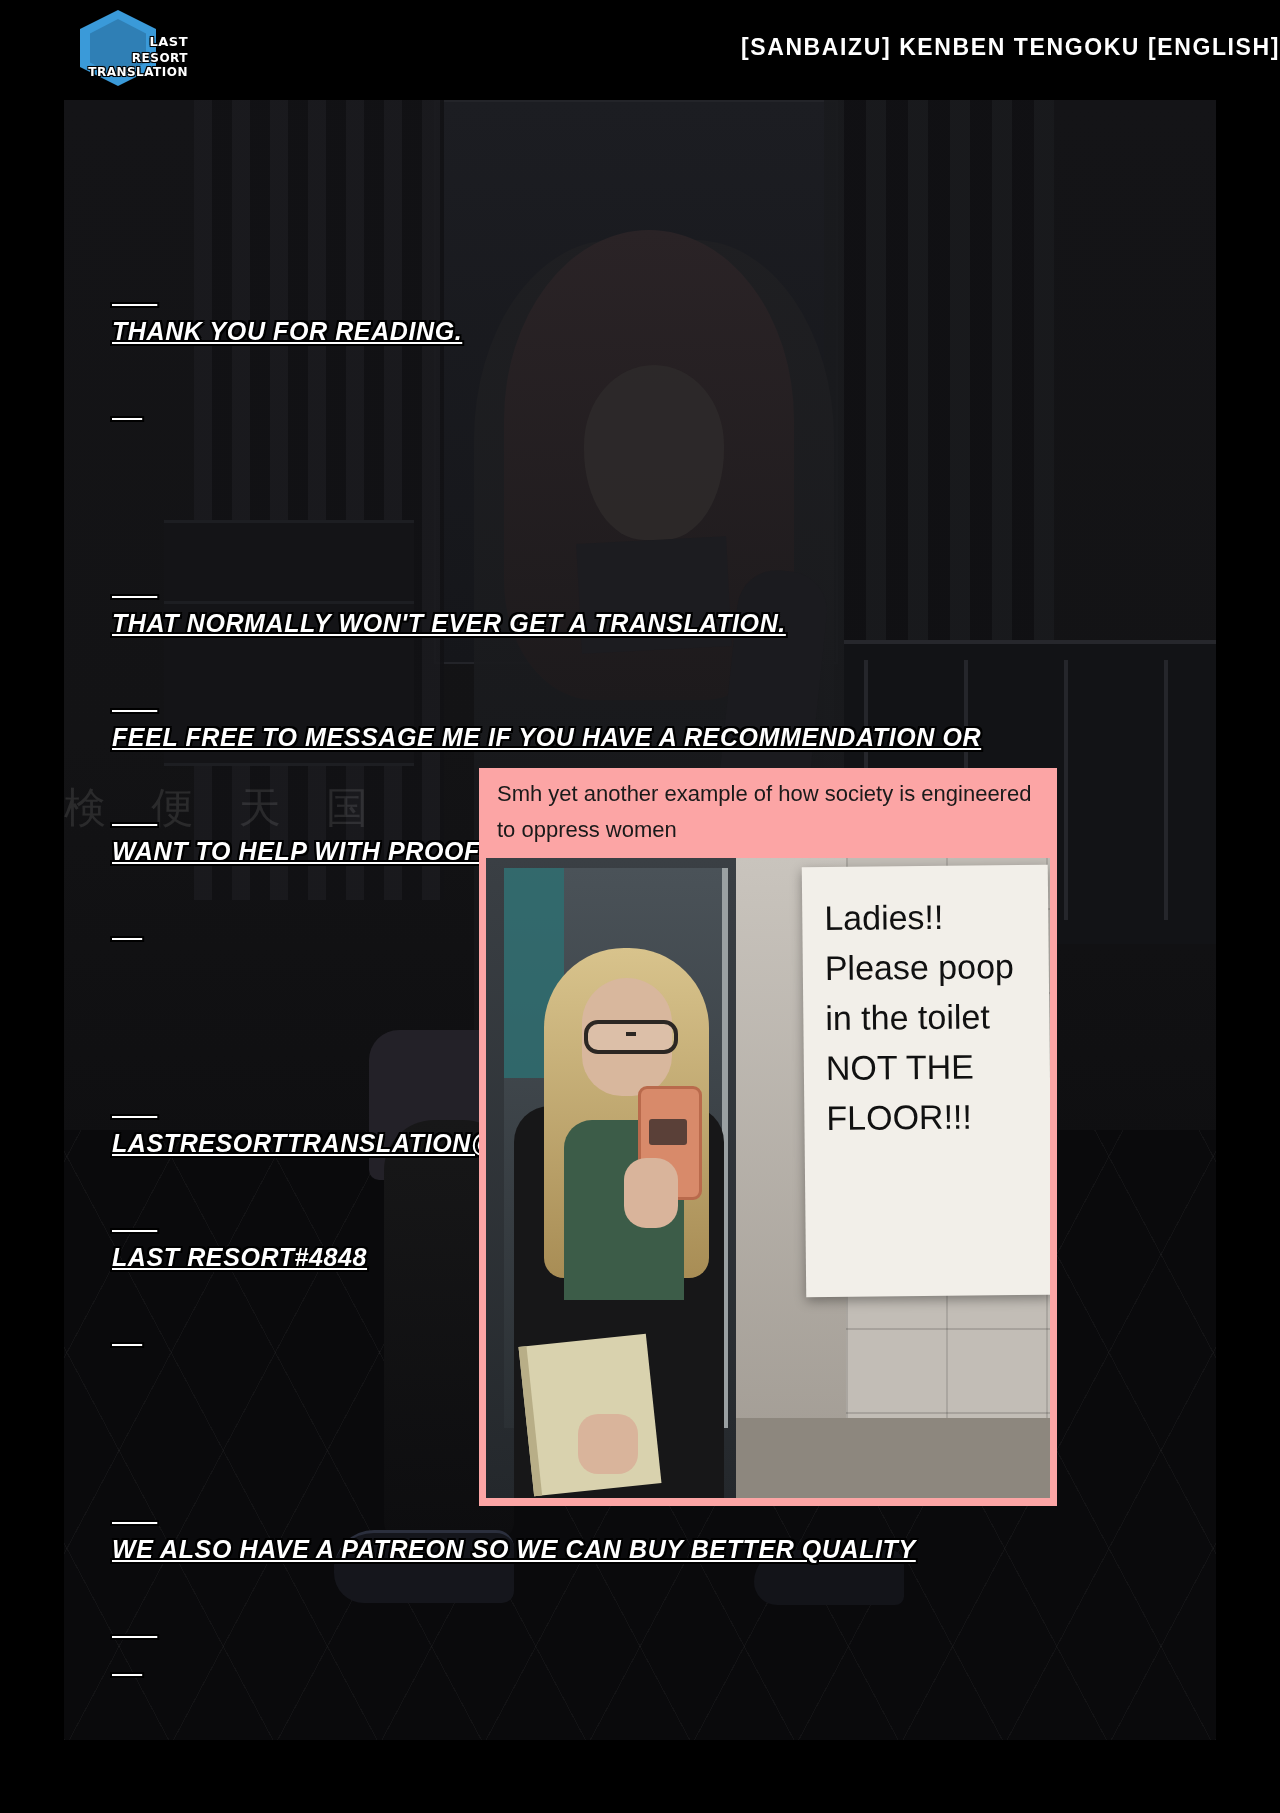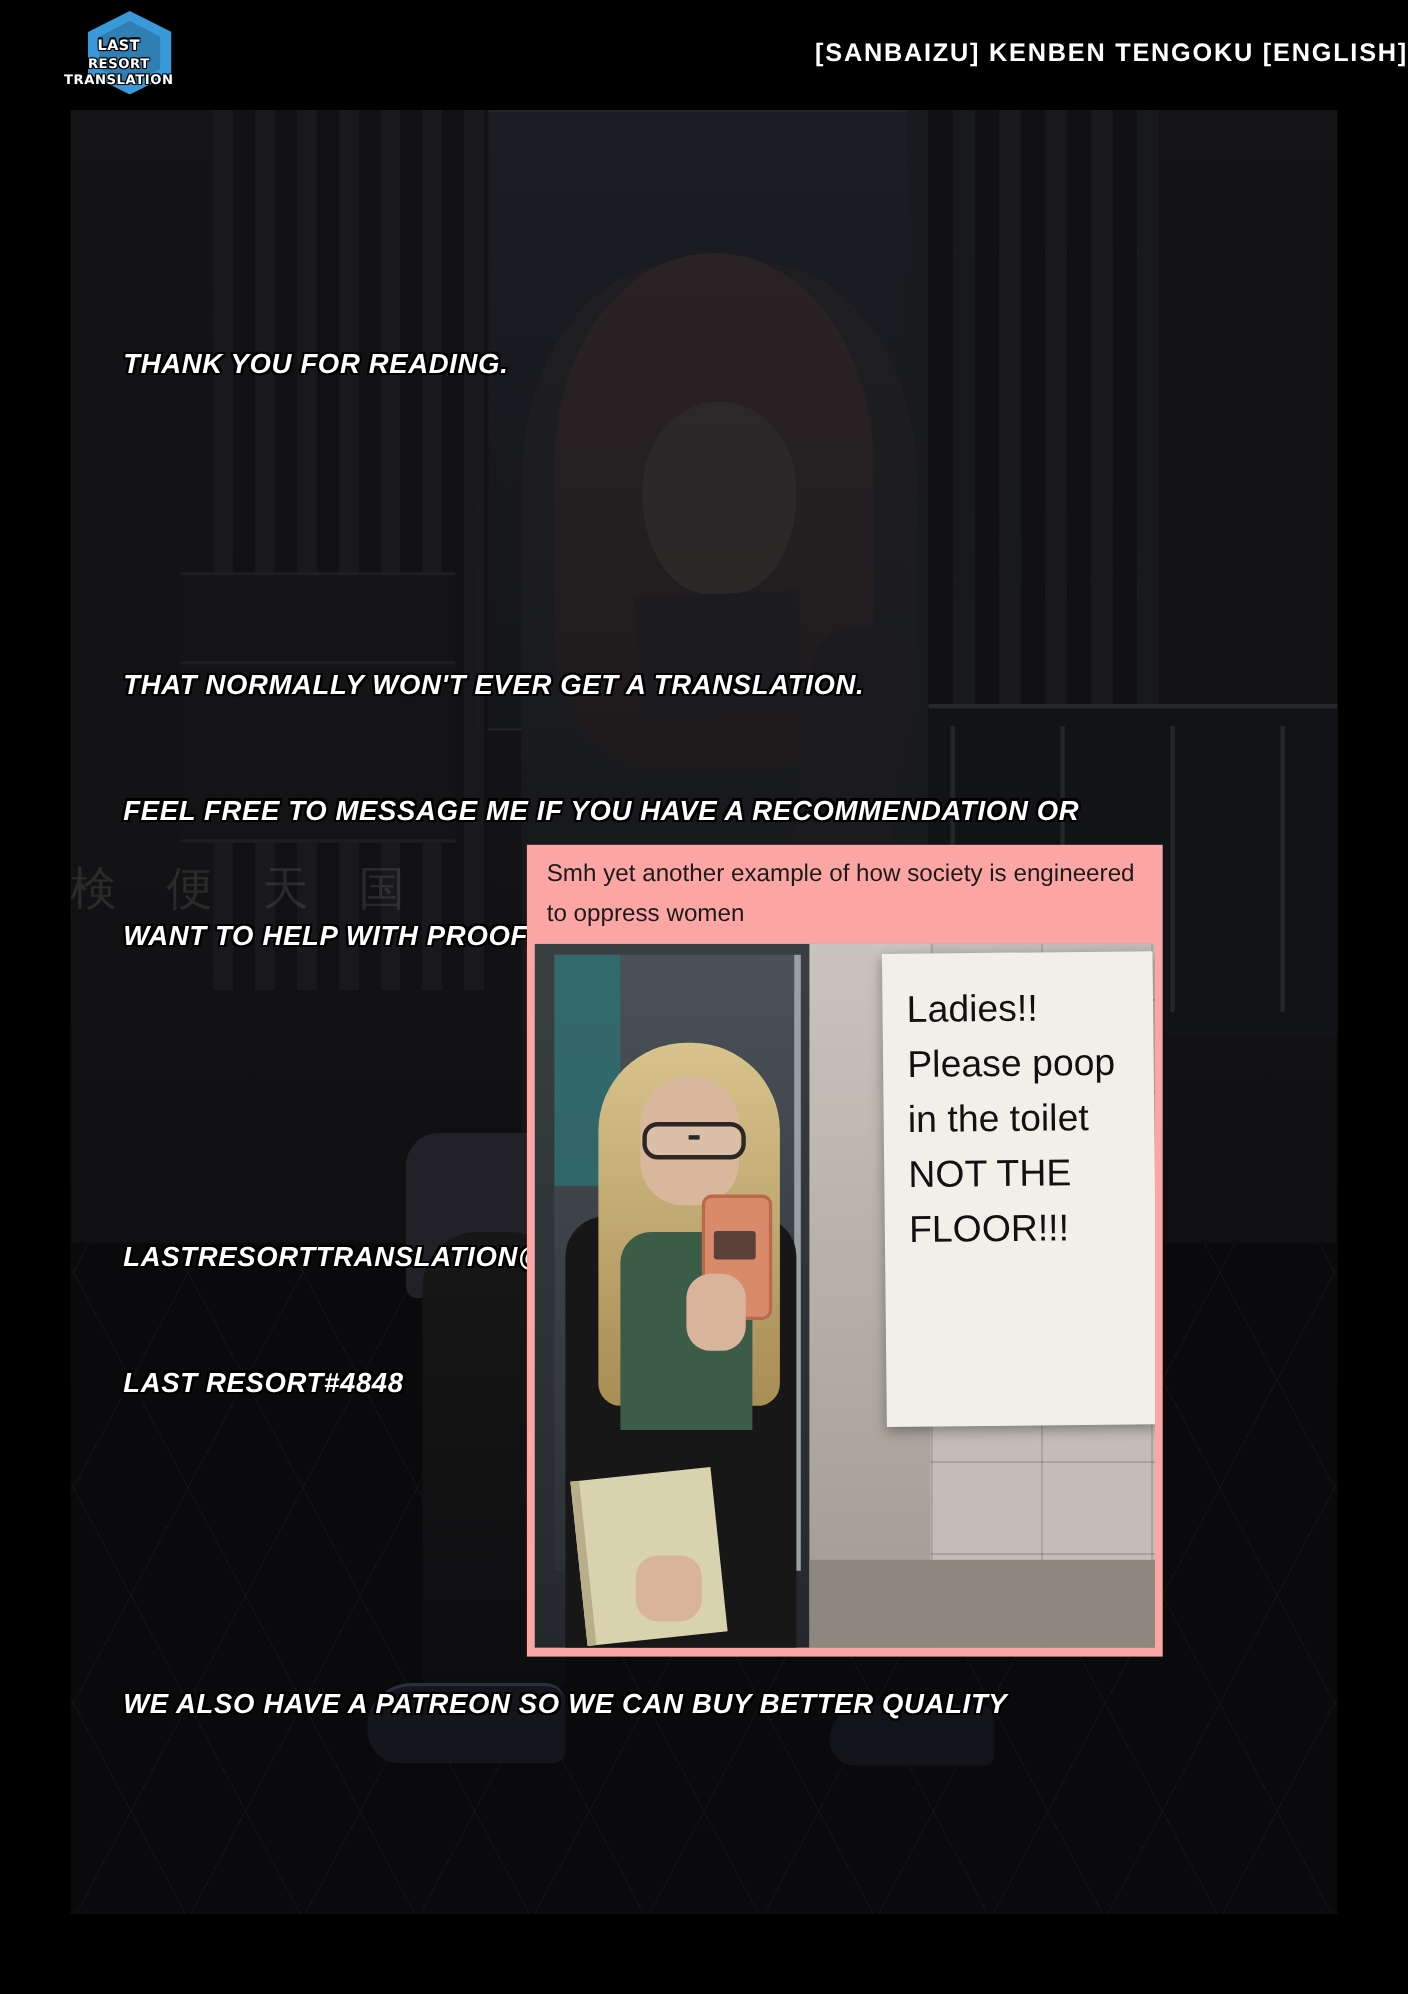--- a/index.html
+++ b/index.html
@@ -41,21 +41,21 @@
     left: 62px; top: 11px;
     width: 56px;
     height: 58px;
     background: #2f7fb5;
     clip-path: polygon(50% 0%, 100% 25%, 100% 75%, 50% 100%, 0% 75%, 0% 25%);
   }
   .logo-text-1, .logo-text-2 {
     position: absolute;
     left: 0;
     width: 160px;
-    text-align: center;
+    text-align: right;
     color: #ffffff;
     font-weight: bold;
     font-family: "DejaVu Sans", sans-serif;
     letter-spacing: 0.5px;
     text-shadow: 0 0 2px #000, 1px 1px 0 #000, -1px 1px 0 #000, 1px -1px 0 #000, -1px -1px 0 #000;
   }
   .logo-text-1 { top: 26px; font-size: 13px; }
   .logo-text-2 { top: 43px; font-size: 12px; }
 
   #title {
@@ -198,21 +198,21 @@
     font-style: italic;
     font-weight: bold;
     font-size: 25px;
     line-height: 38px;
     letter-spacing: 0.6px;
     text-shadow:
       -2px 0 0 #000, 2px 0 0 #000, 0 -2px 0 #000, 0 2px 0 #000,
       -2px -2px 0 #000, 2px -2px 0 #000, -2px 2px 0 #000, 2px 2px 0 #000;
     white-space: pre-wrap;
   }
-  .credits-block { margin: 0 0 26px 0; }
+  .credits-block { margin: 0 0 26px 0; text-decoration: underline; }
   .credits-line { display: block; }
   #proofreaders {
     position: absolute;
     left: 48px; top: 730px;
     color: #ffffff;
     font-family: "Liberation Sans", sans-serif;
     font-style: italic;
     font-weight: bold;
     font-size: 25px;
     line-height: 40px;

